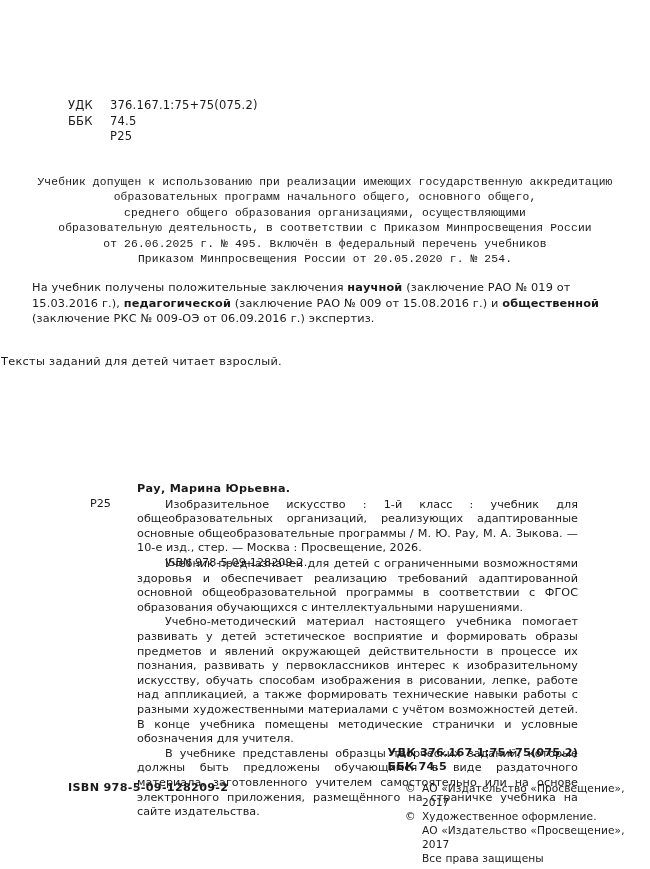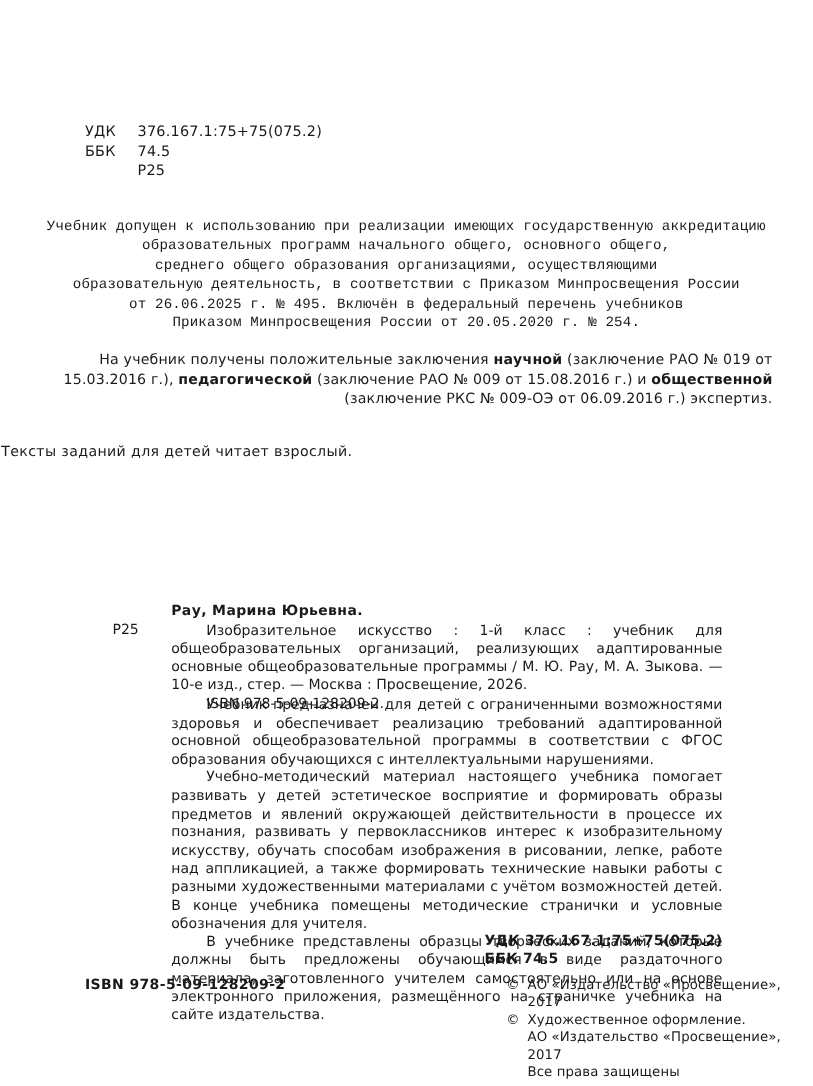--- a/index.html
+++ b/index.html
@@ -57,21 +57,21 @@
   .accreditation div {
     white-space: nowrap;
   }
 
   
   .conclusions {
     position: absolute;
     left: 32px;
     right: 32px;
     top: 244px;
-    text-align: right;
+    text-align: left;
     font-size: 11.3px;
     line-height: 15.6px;
     letter-spacing: 0.15px;
   }
   .conclusions div {
     white-space: nowrap;
   }
   .b {
     font-weight: bold;
   }

